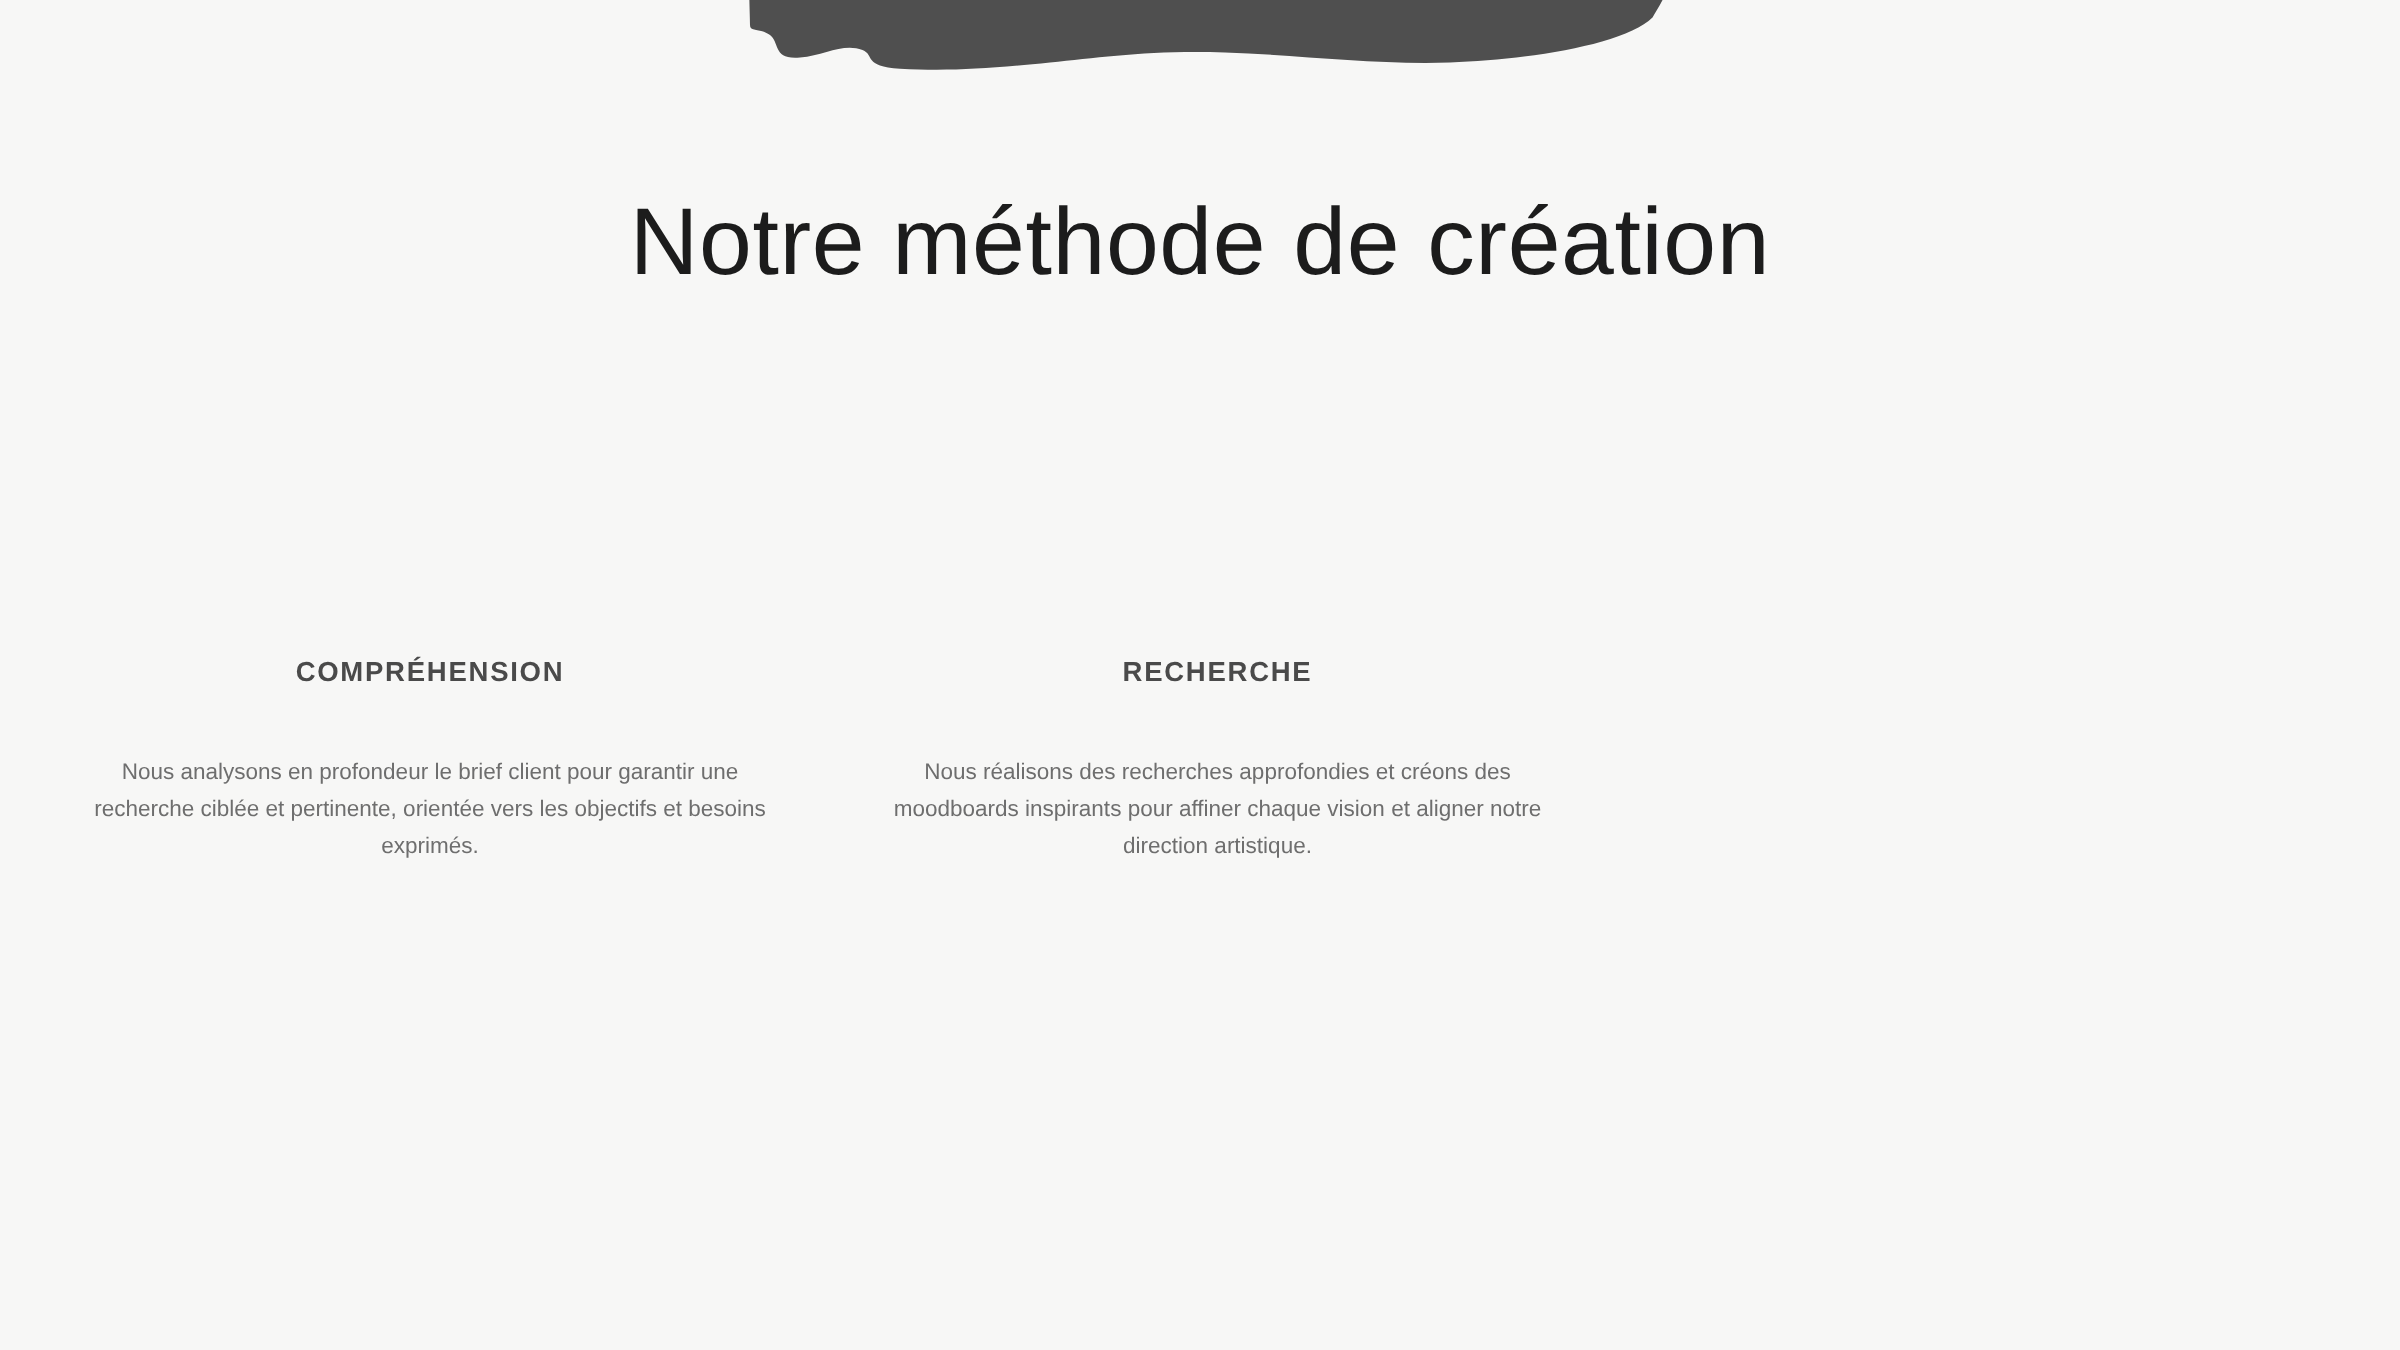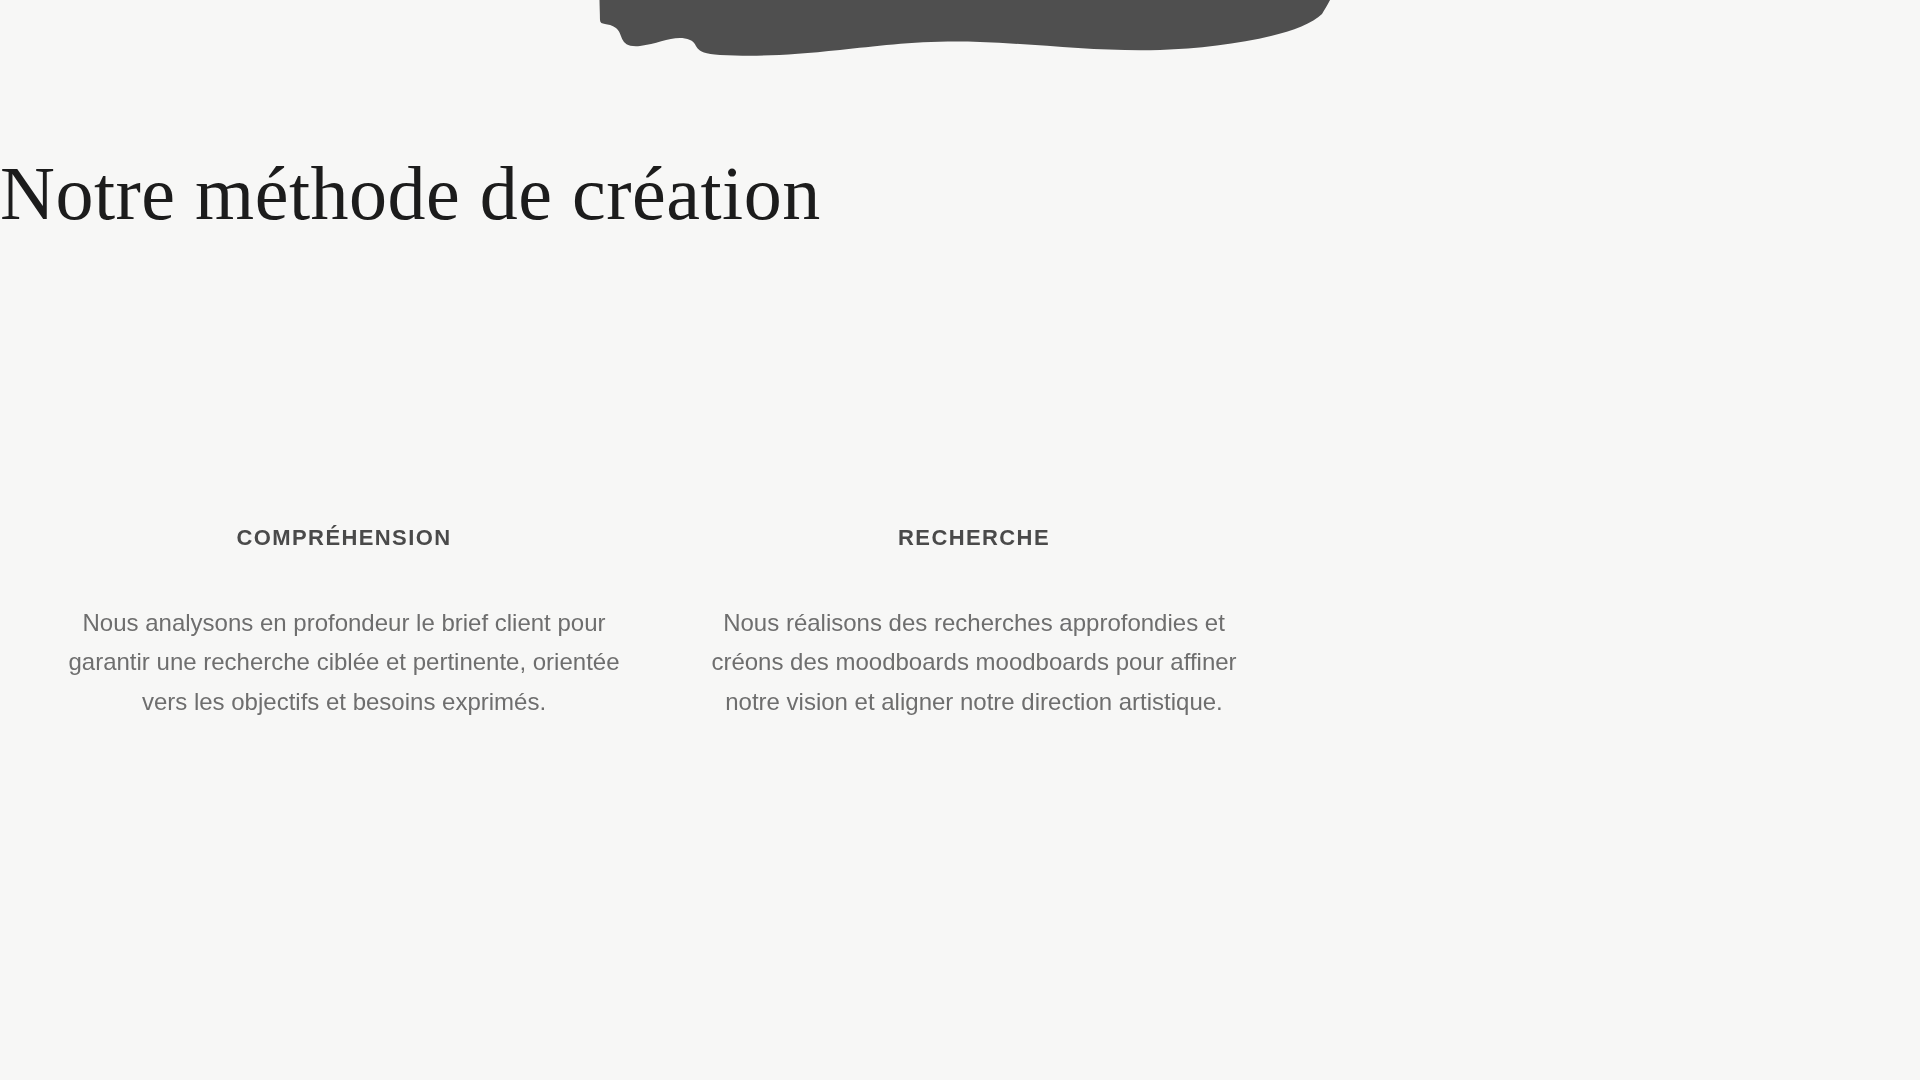--- a/index.html
+++ b/index.html
@@ -35,22 +35,22 @@
     left: 0;
     width: 1920px;
     height: 1080px;
   }
 
   .section-title {
     position: absolute;
     top: 150px;
     left: 0;
     width: 1920px;
-    text-align: left;
-    font-family: Liberation Serif, serif;
+    text-align: center;
+    font-family: Liberation Sans, sans-serif;
     font-weight: 400;
     font-size: 76px;
     line-height: 1.15;
     letter-spacing: 0.5px;
     color: #1c1c1c;
     margin: 0;
   }
 
   .columns {
     position: absolute;
@@ -72,21 +72,21 @@
     font-size: 22px;
     font-weight: 700;
     letter-spacing: 1.4px;
     color: #4a4a4a;
     margin: 0 0 52px 0;
     text-transform: uppercase;
   }
 
   .column-body {
     font-family: "Liberation Sans", sans-serif;
-    font-size: 24px;
+    font-size: 18px;
     line-height: 1.64;
     color: #6e6e6e;
     margin: 0 auto;
     max-width: 555px;
   }
 
   .col-1 .column-body { max-width: 560px; }
   .col-2 .column-body { max-width: 560px; }
   .col-3 .column-body { max-width: 540px; }
 </style>
@@ -110,20 +110,20 @@
 
   <div class="columns">
 
     <div class="column col-1">
       <h2 class="column-title">COMPRÉHENSION</h2>
       <p class="column-body">Nous analysons en profondeur le brief client pour garantir une recherche ciblée et pertinente, orientée vers les objectifs et besoins exprimés.</p>
     </div>
 
     <div class="column col-2">
       <h2 class="column-title">RECHERCHE</h2>
-      <p class="column-body">Nous réalisons des recherches approfondies et créons des moodboards moodboards pour affiner notre vision et aligner notre direction artistique.</p>
+      <p class="column-body">Nous réalisons des recherches approfondies et créons des moodboards inspirants pour affiner chaque vision et aligner notre direction artistique.</p>
     </div>
 
     <div class="column col-3">
     </div>
 
   </div>
 </div>
 
 </body></html>

